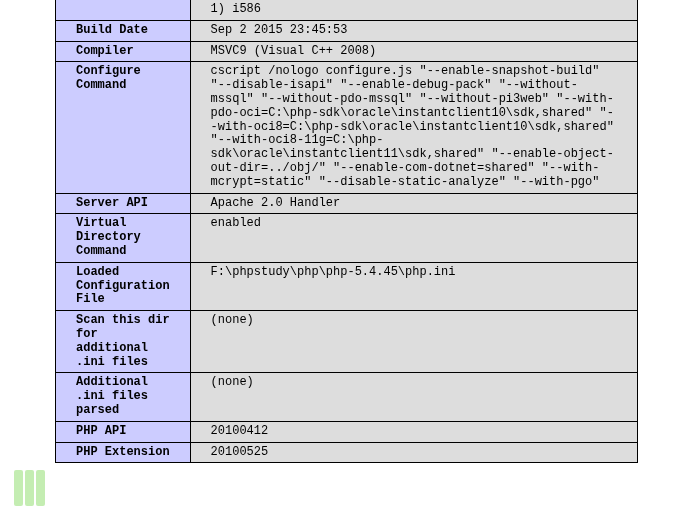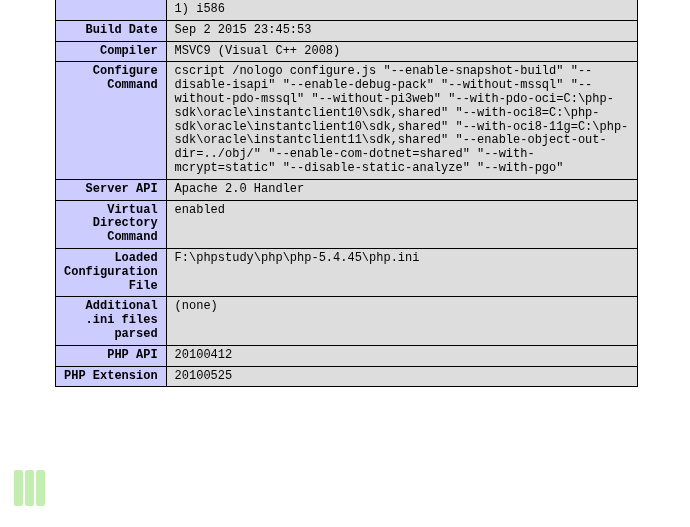--- a/index.html
+++ b/index.html
@@ -10,32 +10,31 @@
       background: #ffffff;
       width: 690px;
     }
     .phpinfo-table {
       border-collapse: collapse;
       margin-left: 55px;
       width: 583px;
     }
     .phpinfo-table td {
       border: 1px solid #000000;
-      padding: 3px 8px;
+      padding: 3px 20px;
       vertical-align: top;
       font-family: "Courier New", monospace;
       font-size: 12px;
       line-height: 1.15;
     }
     .label-cell {
       background-color: #ccccff;
       font-weight: bold;
       width: 90px;
       word-wrap: break-word;
-      text-align: right;
     }
     .value-cell {
       background-color: #dddddd;
       word-wrap: break-word;
     }
     .watermark {
       position: absolute;
       left: 14px;
       top: 470px;
       pointer-events: none;
@@ -77,20 +76,24 @@
       </tr>
       <tr>
         <td class="label-cell">Virtual Directory Command</td>
         <td class="value-cell">enabled</td>
       </tr>
       <tr>
         <td class="label-cell">Loaded Configuration File</td>
         <td class="value-cell">F:\phpstudy\php\php-5.4.45\php.ini</td>
       </tr>
       <tr>
+        <td class="label-cell">Scan this dir for additional .ini files</td>
+        <td class="value-cell">(none)</td>
+      </tr>
+      <tr>
         <td class="label-cell">Additional .ini files parsed</td>
         <td class="value-cell">(none)</td>
       </tr>
       <tr>
         <td class="label-cell">PHP API</td>
         <td class="value-cell">20100412</td>
       </tr>
       <tr>
         <td class="label-cell">PHP Extension</td>
         <td class="value-cell">20100525</td>

